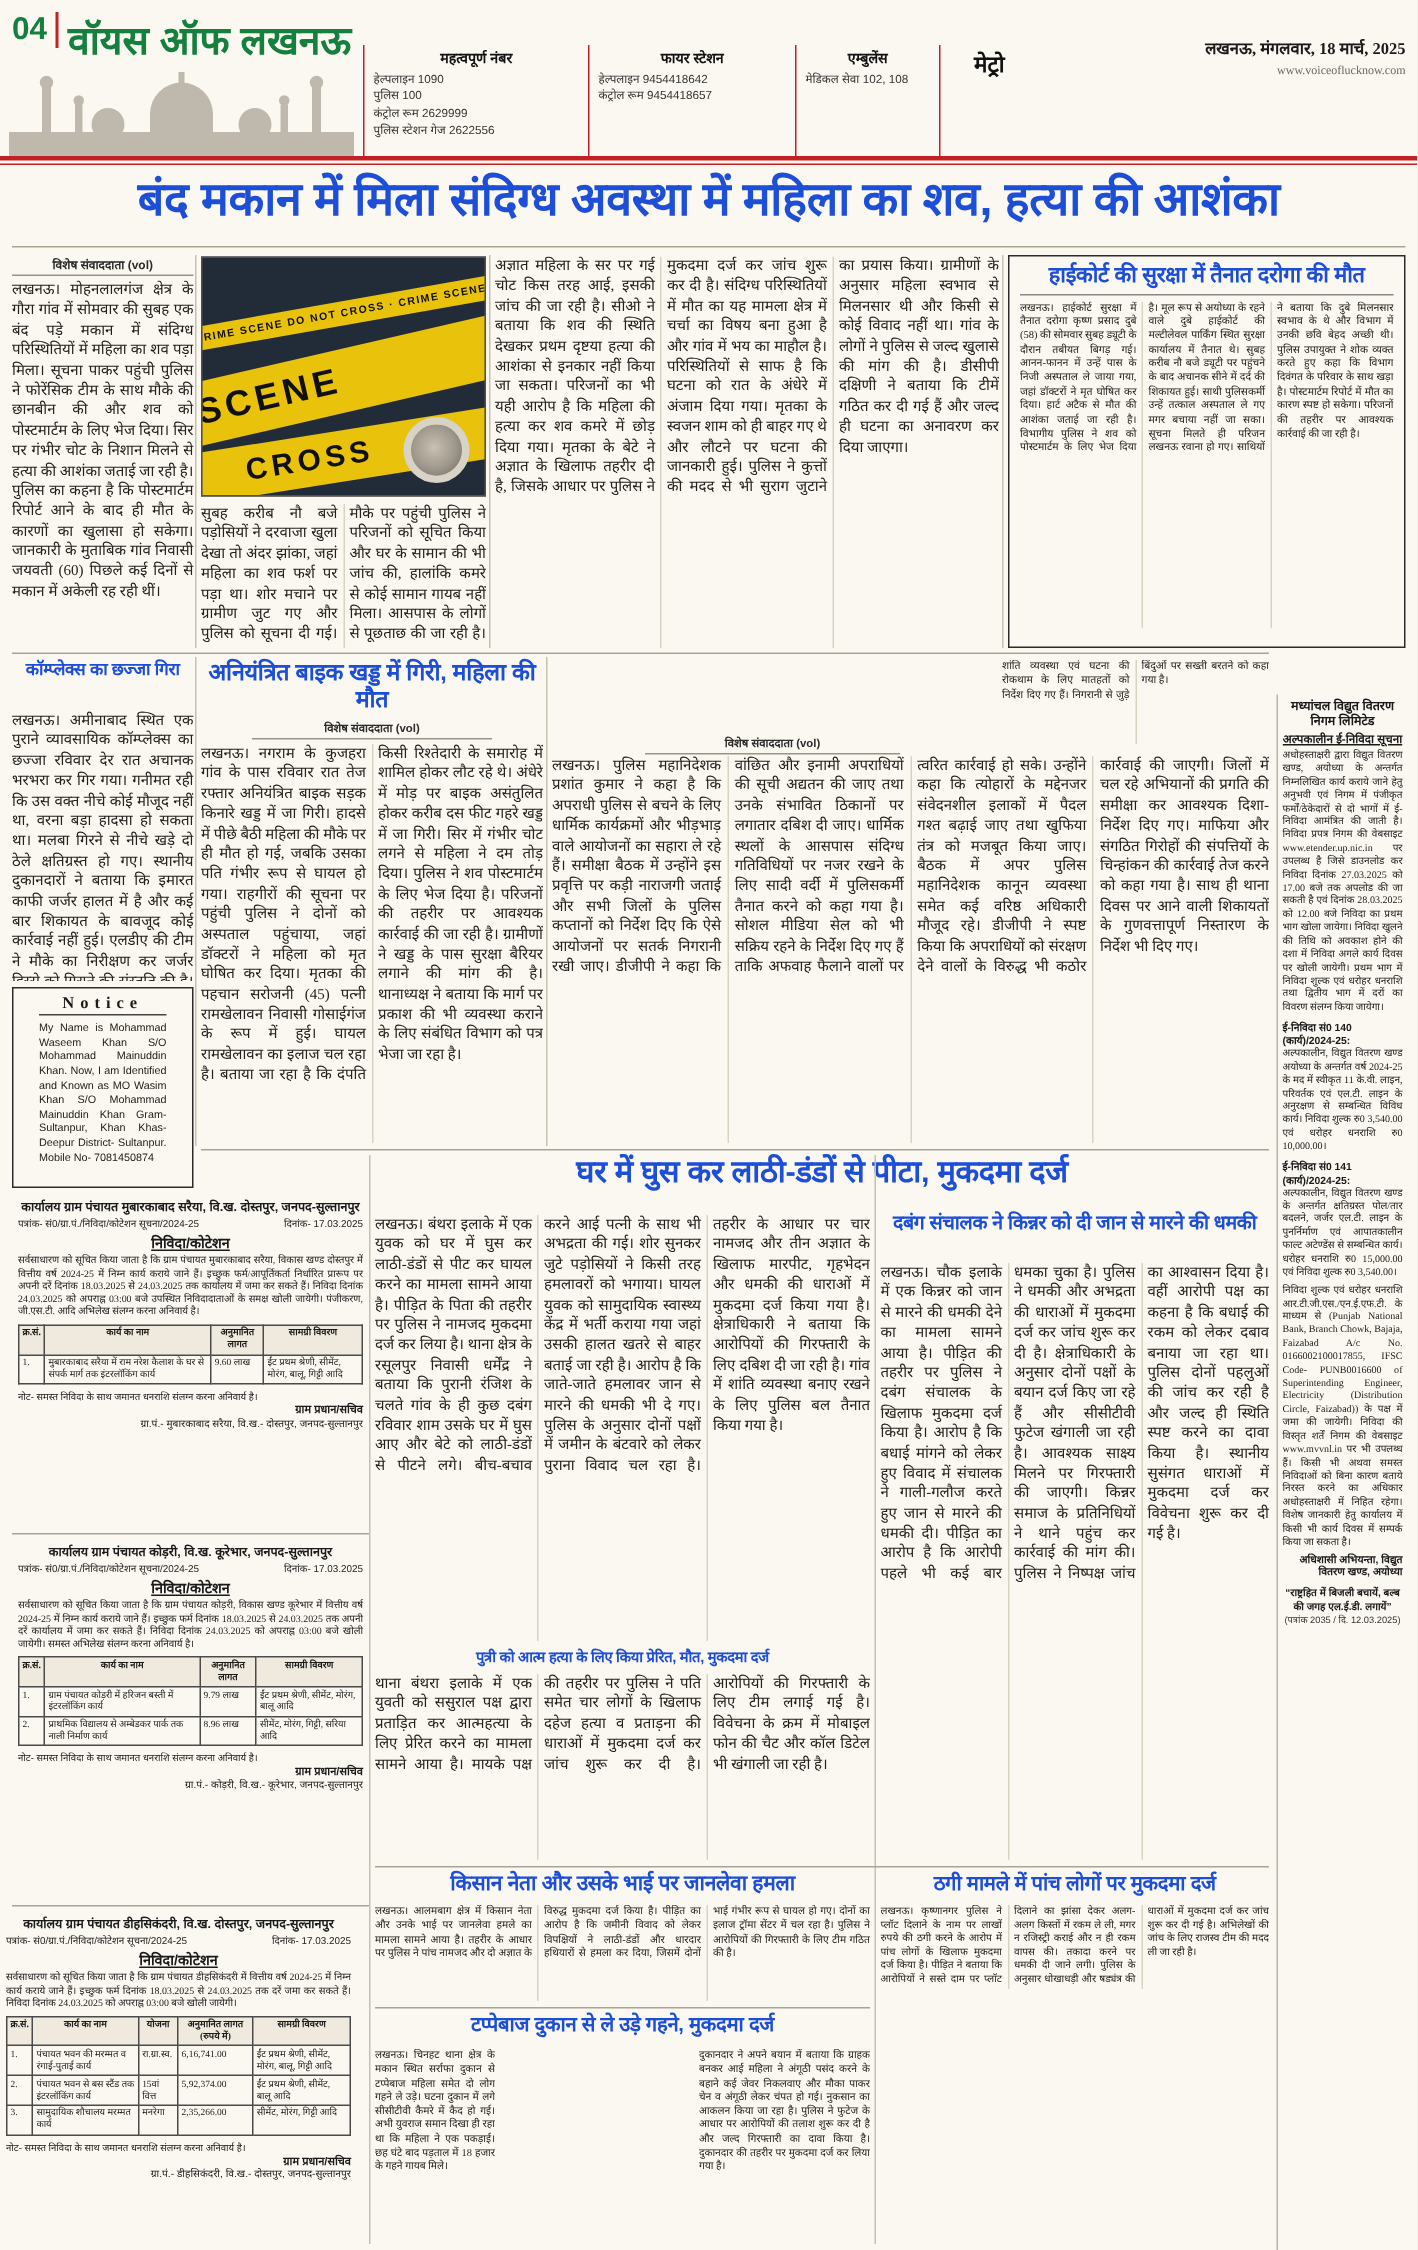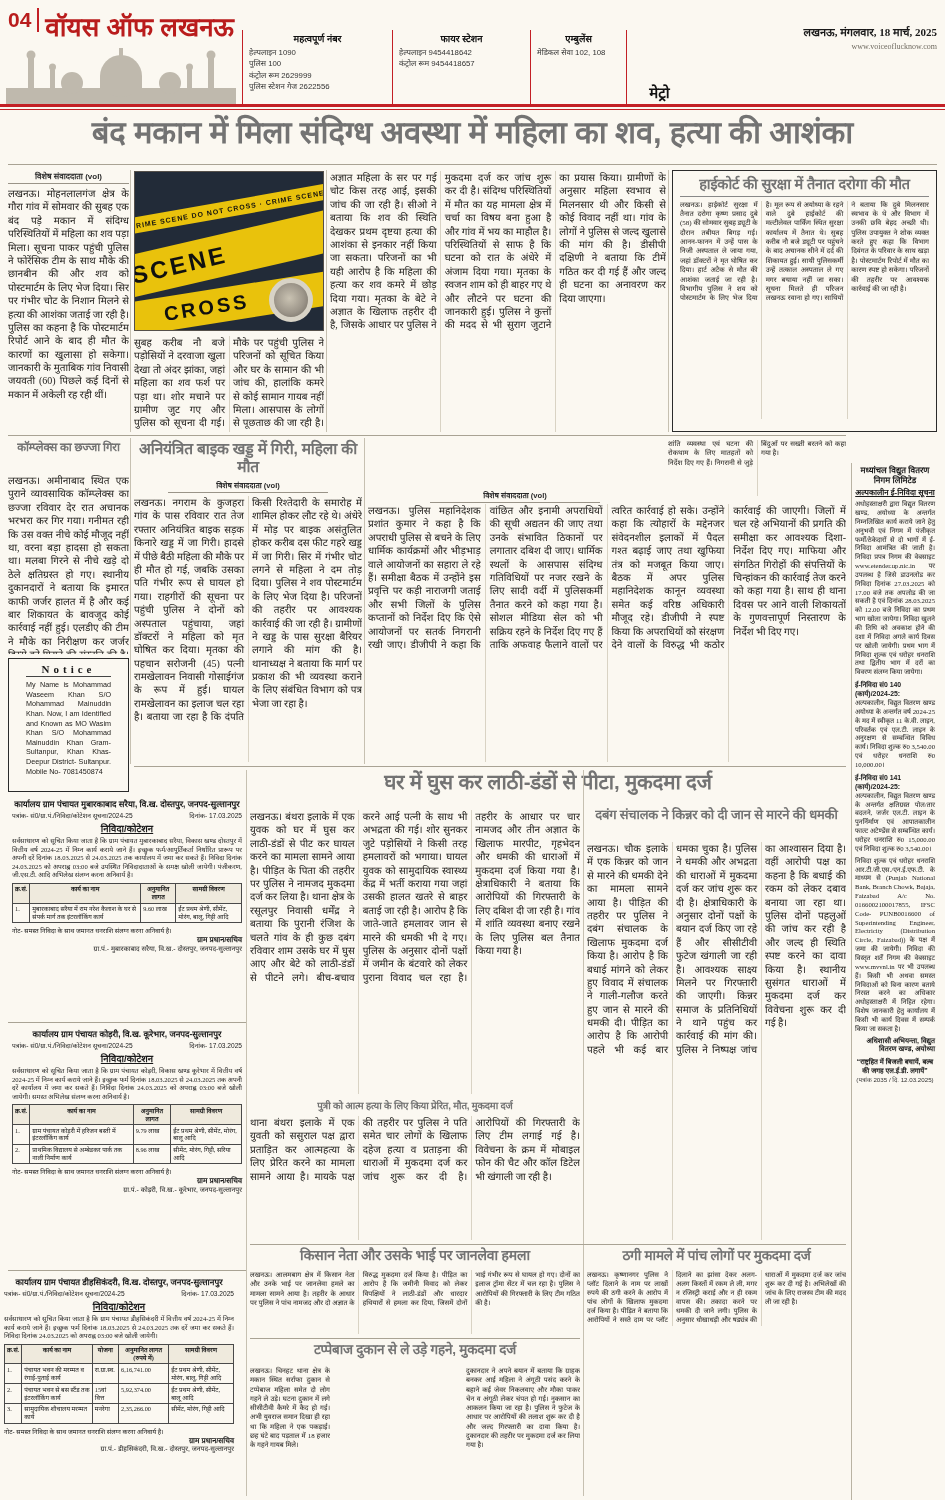--- a/index.html
+++ b/index.html
@@ -3,21 +3,21 @@
 <meta charset="utf-8">
 <style>
   *{margin:0;padding:0;box-sizing:border-box}
   html,body{background:#e9e6df}
   #page{position:relative;width:945px;height:1500px;margin:0 auto;background:#fbf8f1;overflow:hidden;color:#1a1a1a;font-family:"Liberation Serif",serif}
   .abs{position:absolute}
   .jt{font-size:10px;line-height:1.34;text-align:justify;overflow:hidden;color:#23211e}
   .c2{column-count:2;column-gap:8px;column-rule:1px solid #d9d3c4}
   .c3{column-count:3;column-gap:8px;column-rule:1px solid #d9d3c4}
   .c4{column-count:4;column-gap:9px;column-rule:1px solid #d9d3c4}
-  .hd{font-family:"Liberation Sans",sans-serif;font-weight:700;color:#737373;text-align:center;line-height:1.14;letter-spacing:-0.2px}
+  .hd{font-family:"Liberation Sans",sans-serif;font-weight:700;color:#1d4ed8;text-align:center;line-height:1.14;letter-spacing:-0.2px}
   .byline{font-weight:700;font-size:8px;text-align:center;border-bottom:1px solid #9a9488;padding-bottom:2px;font-family:"Liberation Sans",sans-serif;color:#2b2b2b}
   .vline{position:absolute;width:1px;background:#c6c0b1}
   .hline{position:absolute;height:1px;background:#a9a394}
   .redbar{position:absolute;background:#c32026}
   .boxed{border:1.5px solid #2b2b2b;background:#fbf8f1}
   .infobox{border-left:1px solid #c32026;padding:2px 6px;font-family:"Liberation Sans",sans-serif}
   .infobox h4{font-size:9.5px;color:#111;margin-bottom:2px;text-align:center}
   .infobox div{font-size:7.8px;color:#333;line-height:1.45;white-space:nowrap}
   .tender{font-family:"Liberation Sans",sans-serif;padding:3px 4px;overflow:hidden}
   .tender .office{font-weight:700;font-size:8.4px;text-align:center;line-height:1.2}
@@ -35,21 +35,21 @@
   .strip .t1{font-weight:700;font-size:8.4px;text-align:center;line-height:1.2}
   .strip .t2{font-weight:700;font-size:7.8px;text-align:center;text-decoration:underline;margin:2px 0 3px}
   .strip p{font-size:6.7px;line-height:1.32;text-align:justify;font-family:"Liberation Serif",serif;margin-bottom:3px}
   .strip .ih{font-weight:700;font-size:6.9px;margin-bottom:1px;font-family:"Liberation Sans",sans-serif}
   .strip .sg{font-weight:700;font-size:7px;text-align:right;line-height:1.25;margin-top:2px}
   .strip .sl{font-weight:700;font-size:6.8px;text-align:center;margin-top:3px}
   .strip .rf{font-size:6.2px;text-align:center;color:#333}
   .photo-crime{background:#222b38;overflow:hidden;position:relative;border:1px solid #55504a}
   .tape{position:absolute;background:#e9c20c;color:#101010;font-family:"Liberation Sans",sans-serif;font-weight:700;display:flex;align-items:center;overflow:hidden;white-space:nowrap}
   .mag{position:absolute;border:5px solid #d8d3c6;border-radius:50%;background:radial-gradient(circle at 45% 45%, #c9c2b2 0%, #9d968a 55%, #6d675e 100%)}
-  .np-title{color:#b91c1c;font-family:"Liberation Sans",sans-serif;font-weight:700}
+  .np-title{color:#15803d;font-family:"Liberation Sans",sans-serif;font-weight:700}
   .notice-t{font-family:"Liberation Serif",serif;font-weight:700;font-size:11px;text-align:center;letter-spacing:4px;border-bottom:1px solid #444;margin-bottom:3px;padding-bottom:1px}
 </style>
 </head>
 <body>
 
 <div id="page">
 
   <div class="abs" style="left:8px;top:8px;display:flex;align-items:flex-start">
     <span class="np-title" style="font-size:21px;border-right:2px solid #c32026;padding-right:6px;margin-right:6px">04</span>
     <span class="np-title" style="font-size:26px">वॉयस ऑफ लखनऊ</span>
@@ -83,21 +83,21 @@
     </div>
     <div class="infobox" style="width:138px">
       <h4>फायर स्टेशन</h4>
       <div>हेल्पलाइन  9454418642</div>
       <div>कंट्रोल रूम  9454418657</div>
     </div>
     <div class="infobox" style="width:96px">
       <h4>एम्बुलेंस</h4>
       <div>मेडिकल सेवा  102, 108</div>
     </div>
-    <div class="infobox" style="width:66px;display:flex;align-items:flex-end;justify-content:center">
+    <div class="infobox" style="width:66px;display:flex;align-items:flex-start;justify-content:center">
       <h4 style="font-size:15px">मेट्रो</h4>
     </div>
   </div>
 
   <div class="abs" style="left:690px;top:24px;width:247px;text-align:right;font-size:11px;font-weight:bold;font-family:'Liberation Serif',serif">लखनऊ, मंगलवार, 18 मार्च, 2025</div>
   <div class="abs" style="left:690px;top:42px;width:247px;text-align:right;font-size:8px;color:#6f6a60">www.voiceoflucknow.com</div>
 
   <div class="redbar" style="left:0;top:104px;width:945px;height:3px"></div>
   <div class="redbar" style="left:0;top:109px;width:945px;height:1px"></div>
 

